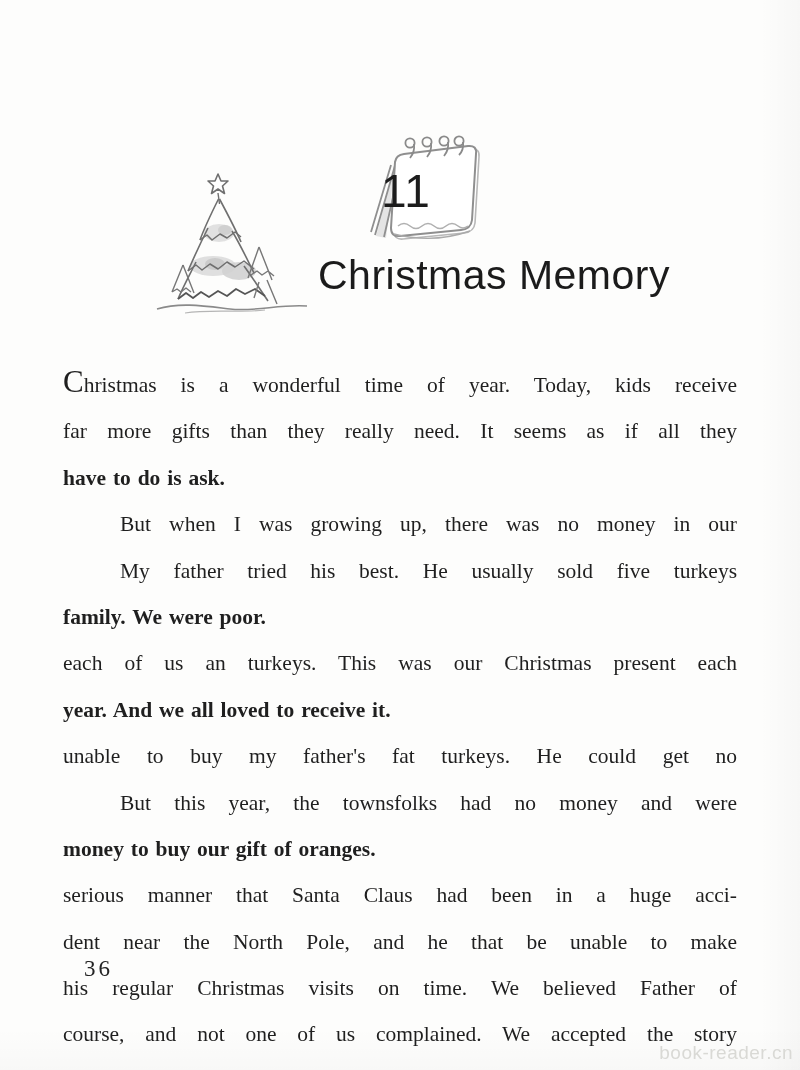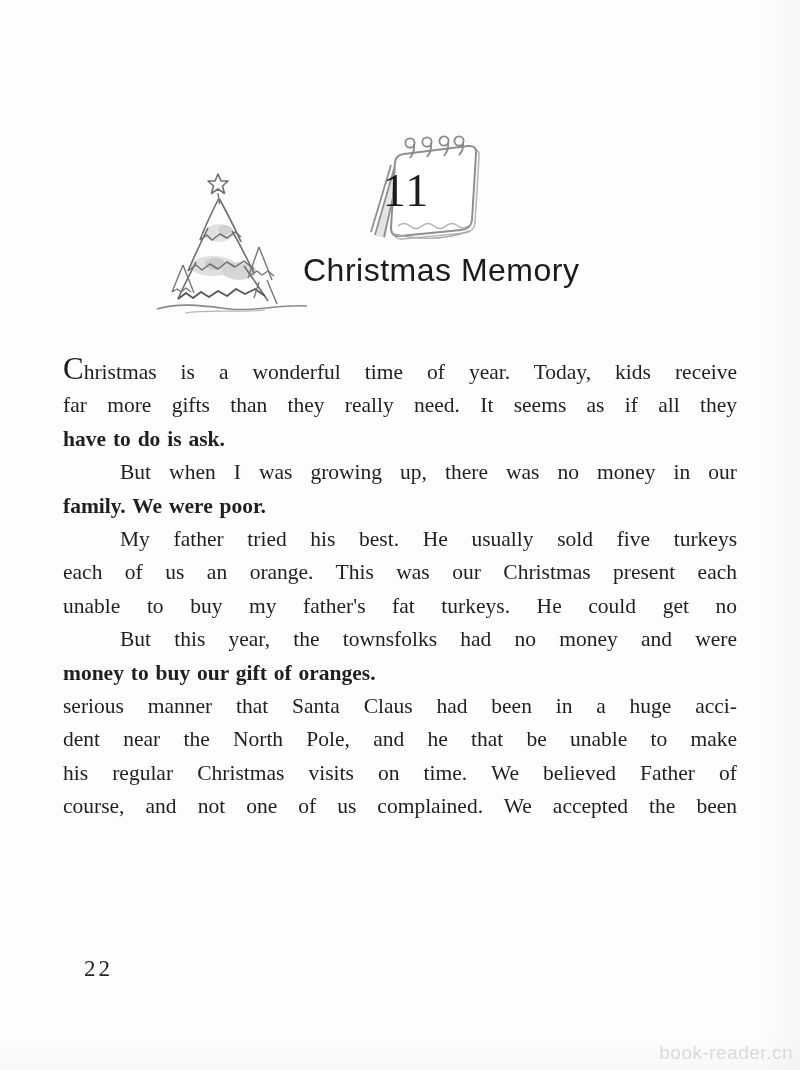--- a/index.html
+++ b/index.html
@@ -27,51 +27,52 @@
   .calendar-wrap {
     position: absolute;
     left: 338px; top: 134px;
     width: 150px; height: 128px;
   }
   .chapter-number {
     position: absolute;
     left: 366px; top: 164px;
     width: 80px;
     text-align: center;
-    font-family: Liberation Serif, serif;
+    font-family: Liberation Sans, sans-serif;
     font-size: 46px;
     font-weight: 500;
     color: #1c1c1c;
     letter-spacing: 1px;
   }
   .chapter-title {
     position: absolute;
-    left: 303px; top: 252px;
+    left: 318px; top: 252px;
     font-family: "Liberation Sans", sans-serif;
-    font-size: 32px;
+    font-size: 41px;
     font-weight: 500;
     color: #1b1b1b;
     letter-spacing: 0.5px;
     white-space: nowrap;
   }
   
   .story {
     position: absolute;
     left: 63px; top: 356px;
     width: 674px;
     font-size: 21.5px;
     color: #1f1f1f;
     word-spacing: 1.5px;
   }
   .line {
     height: 33.4px;
     line-height: 33.4px;
     text-align: justify;
     text-align-last: justify;
     white-space: nowrap;
+    margin-top: 13px;
   }
   .line.end { text-align-last: left; font-weight: bold; }
   .line.indent { text-indent: 57px; }
   .dropcap {
     font-size: 31px;
     line-height: 0;
   }
   
   .page-number {
     position: absolute;
@@ -158,28 +159,29 @@
 
   <div class="chapter-number">11</div>
 
   <div class="chapter-title">Christmas Memory</div>
 
   <div class="story">
     <div class="line"><span class="dropcap">C</span><span>hristmas is a wonderful time of year. Today, kids receive</span></div>
     <div class="line">far more gifts than they really need. It seems as if all they</div>
     <div class="line end">have to do is ask.</div>
     <div class="line indent">But when I was growing up, there was no money in our</div>
+    <div class="line indent">My father tried his best. He usually sold five turkeys</div>
     <div class="line end">family. We were poor.</div>
-    <div class="line indent">My father tried his best. He usually sold five turkeys</div>
-    <div class="line">each of us an orange. This was our Christmas present each</div>
+    <div class="line">each of us an turkeys. This was our Christmas present each</div>
+    <div class="line end">year. And we all loved to receive it.</div>
     <div class="line">unable to buy my father's fat turkeys. He could get no</div>
     <div class="line indent">But this year, the townsfolks had no money and were</div>
     <div class="line end">money to buy our gift of oranges.</div>
     <div class="line">serious manner that Santa Claus had been in a huge acci-</div>
     <div class="line">dent near the North Pole, and he that be unable to make</div>
     <div class="line">his regular Christmas visits on time. We believed Father of</div>
-    <div class="line">course, and not one of us complained. We accepted the been</div>
+    <div class="line">course, and not one of us complained. We accepted the story</div>
   </div>
 
-  <div class="page-number">22</div>
+  <div class="page-number">36</div>
   <div class="watermark">book-reader.cn</div>
 
 </div>
 
 </body></html>

